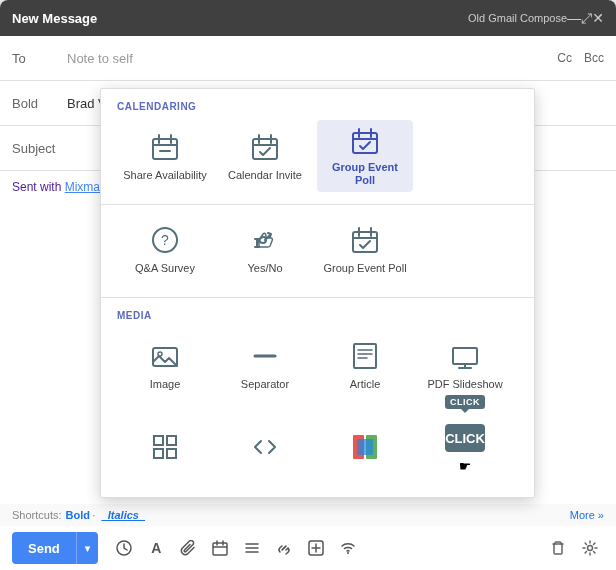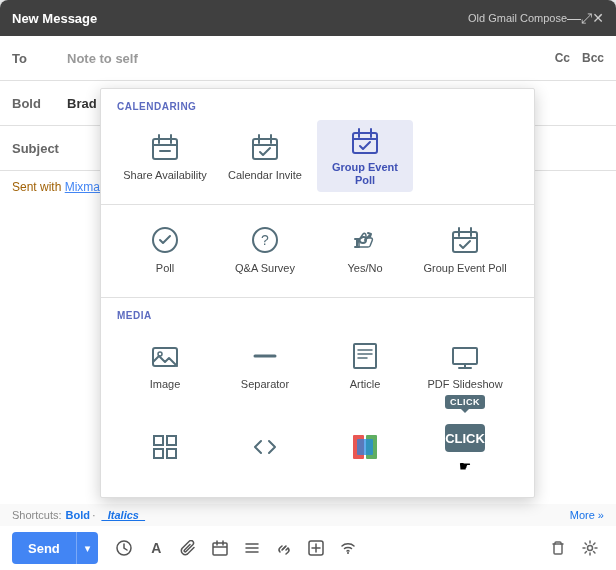--- a/index.html
+++ b/index.html
@@ -52,21 +52,20 @@
       cursor: pointer;
     }
 
     
     .field-row {
       display: flex;
       align-items: center;
       border-bottom: 1px solid #e0e0e0;
       padding: 22px 12px;
       height: 36px;
-      font-weight: bold;
     }
     .field-label {
       color: #666;
       font-size: 13px;
       width: 55px;
       flex-shrink: 0;
     }
     .field-value {
       font-size: 13px;
       color: #333;
@@ -325,21 +324,21 @@
       <span style="color:#999;font-size:10px;">▾</span>
     </span>
   </div>
 
   <div class="field-row">
     <span class="field-label">Subject</span>
     <span class="field-value"></span>
   </div>
 
   <div class="compose-body" style="min-height:60px;">
-    <span style="color:#a16207;font-size:12px;">Sent with </span>
+    <span style="color:#4c1d95;font-size:12px;">Sent with </span>
     <span style="color:#4285f4;font-size:12px;text-decoration:underline;">Mixmax</span>
   </div>
 
   <div class="dropdown-popup">
 
     <div class="section">
       <div class="section-title">CALENDARING</div>
       <div class="items-grid">
 
         <div class="grid-item">
@@ -382,29 +381,20 @@
         </div>
 
       </div>
     </div>
 
     <hr class="section-divider">
 
     <div class="section">
       <div class="items-grid">
 
-        <div class="grid-item">
-          <div class="item-icon">
-            <svg width="32" height="32" viewBox="0 0 32 32" fill="none">
-              <circle cx="16" cy="16" r="12" stroke="#546e7a" stroke-width="2" fill="none"></circle>
-              <polyline points="11,16 14,19 21,12" stroke="#546e7a" stroke-width="2" fill="none" stroke-linecap="round" stroke-linejoin="round"></polyline>
-            </svg>
-          </div>
-          <span class="item-label">Poll</span>
-        </div>
 
         <div class="grid-item">
           <div class="item-icon">
             <svg width="32" height="32" viewBox="0 0 32 32" fill="none">
               <circle cx="16" cy="16" r="12" stroke="#546e7a" stroke-width="2" fill="none"></circle>
               <text x="16" y="21" text-anchor="middle" font-size="14" fill="#546e7a" font-family="Arial">?</text>
             </svg>
           </div>
           <span class="item-label">Q&amp;A Survey</span>
         </div>

